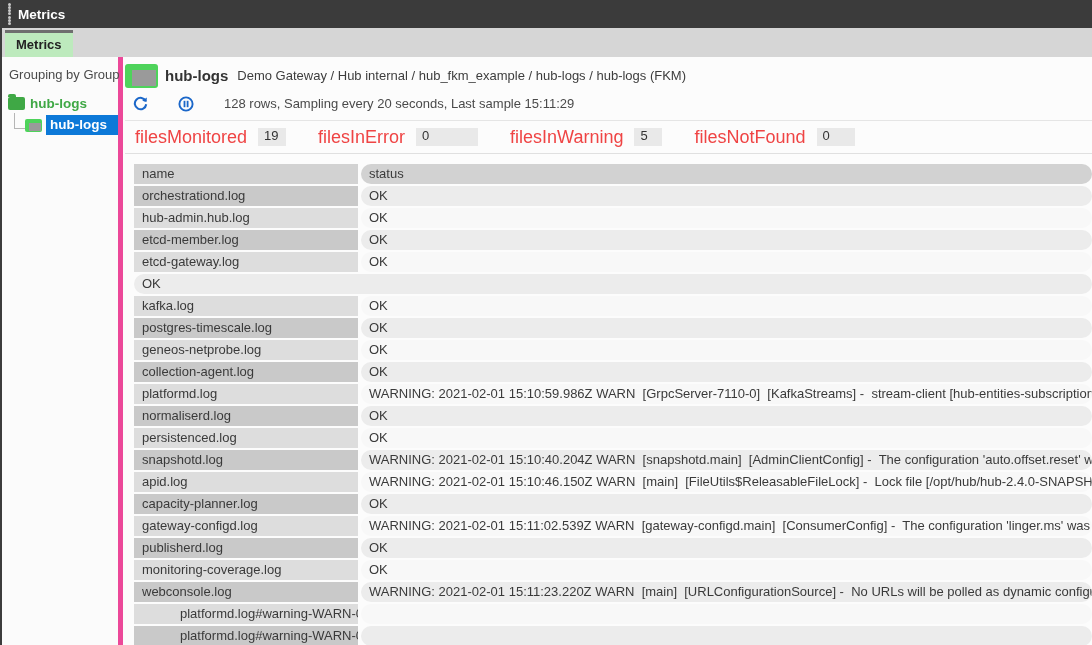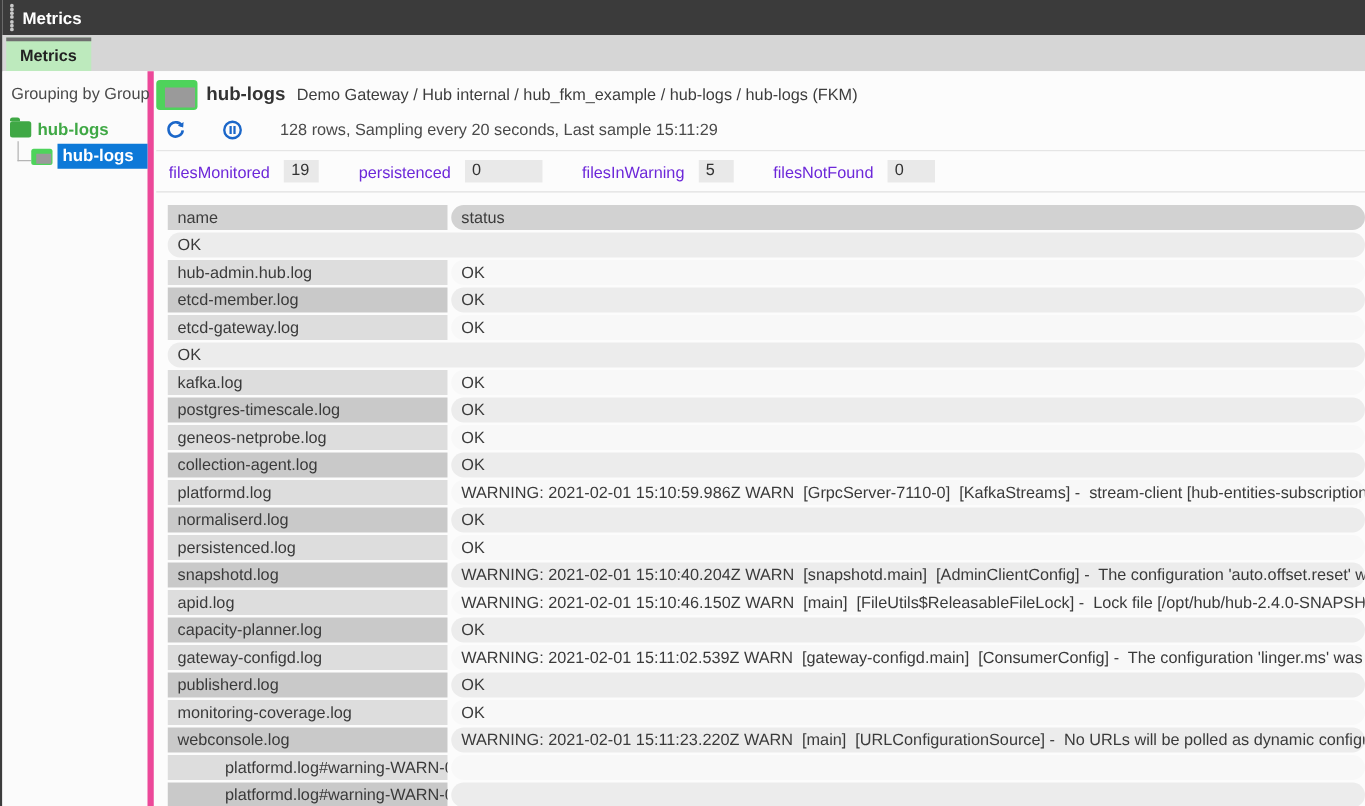--- a/index.html
+++ b/index.html
@@ -44,21 +44,21 @@
   .dv-title { font-size:15px; font-weight:bold; color:#333; margin-left:7px; }
   .breadcrumb { font-size:13px; color:#3d3d3d; margin-left:9px; white-space:nowrap; overflow:hidden; }
 
   .sampling-row { display:flex; align-items:center; height:26px; margin-left:7px; margin-top:2px;gap:22px; }
   .icon-btn { width:16px; height:16px; margin-right:8px; display:flex; align-items:center; justify-content:center; }
   .sampling-text { font-size:13px; color:#4a4a4a; }
   .divider { border-bottom:1px solid #e5e5e5; margin-top:3px; }
 
   .headline { display:flex; align-items:center; height:34px; padding-left:10px; border-bottom:1px solid #e0e0e0; }
   .hl-item { display:flex; align-items:center; margin-right:32px; }
-  .hl-label { font-size:13px; color:#6d28d9; margin-right:11px; }
+  .hl-label { font-size:18px; color:#ef4444; margin-right:11px; }
   .hl-value { font-size:13px; color:#333; background:#e9e9e9; padding:0 6px 3px 6px; min-width:28px; }
   .hl-item:nth-child(2) .hl-value { min-width:62px; }
   .hl-item:nth-child(4) .hl-value { min-width:38px; }
 
   
   .table { margin:10px 0 0 9px; flex:1 1 auto; overflow:hidden; }
   .trow { display:flex; height:20px; margin-bottom:2px; font-size:13px; color:#3a3a3a; }
   .cell-name { width:224px; flex:0 0 auto; padding:2px 4px 0 8px; margin-right:3px;
                white-space:nowrap; overflow:hidden; }
   .cell-status { flex:1 1 auto; min-width:0; padding:2px 0 0 8px; white-space:pre; overflow:hidden;border-radius:10px; }
@@ -132,40 +132,41 @@
       </div>
 
       <div class="divider"></div>
 
       <div class="headline" id="headline">
           <div class="hl-item">
             <span class="hl-label">filesMonitored</span>
             <span class="hl-value">19</span>
           </div>
           <div class="hl-item">
-            <span class="hl-label">persistenced</span>
+            <span class="hl-label">filesInError</span>
             <span class="hl-value">0</span>
           </div>
           <div class="hl-item">
             <span class="hl-label">filesInWarning</span>
             <span class="hl-value">5</span>
           </div>
           <div class="hl-item">
             <span class="hl-label">filesNotFound</span>
             <span class="hl-value">0</span>
           </div>
         </div>
 
       <div class="table">
         <div class="trow thead">
           <div class="cell-name">name</div>
           <div class="cell-status">status</div>
         </div>
         <div id="tbody">
             <div class="trow odd">
+              <div class="cell-name">orchestrationd.log</div>
               <div class="cell-status">OK</div>
             </div>
             <div class="trow even">
               <div class="cell-name">hub-admin.hub.log</div>
               <div class="cell-status">OK</div>
             </div>
             <div class="trow odd">
               <div class="cell-name">etcd-member.log</div>
               <div class="cell-status">OK</div>
             </div>

